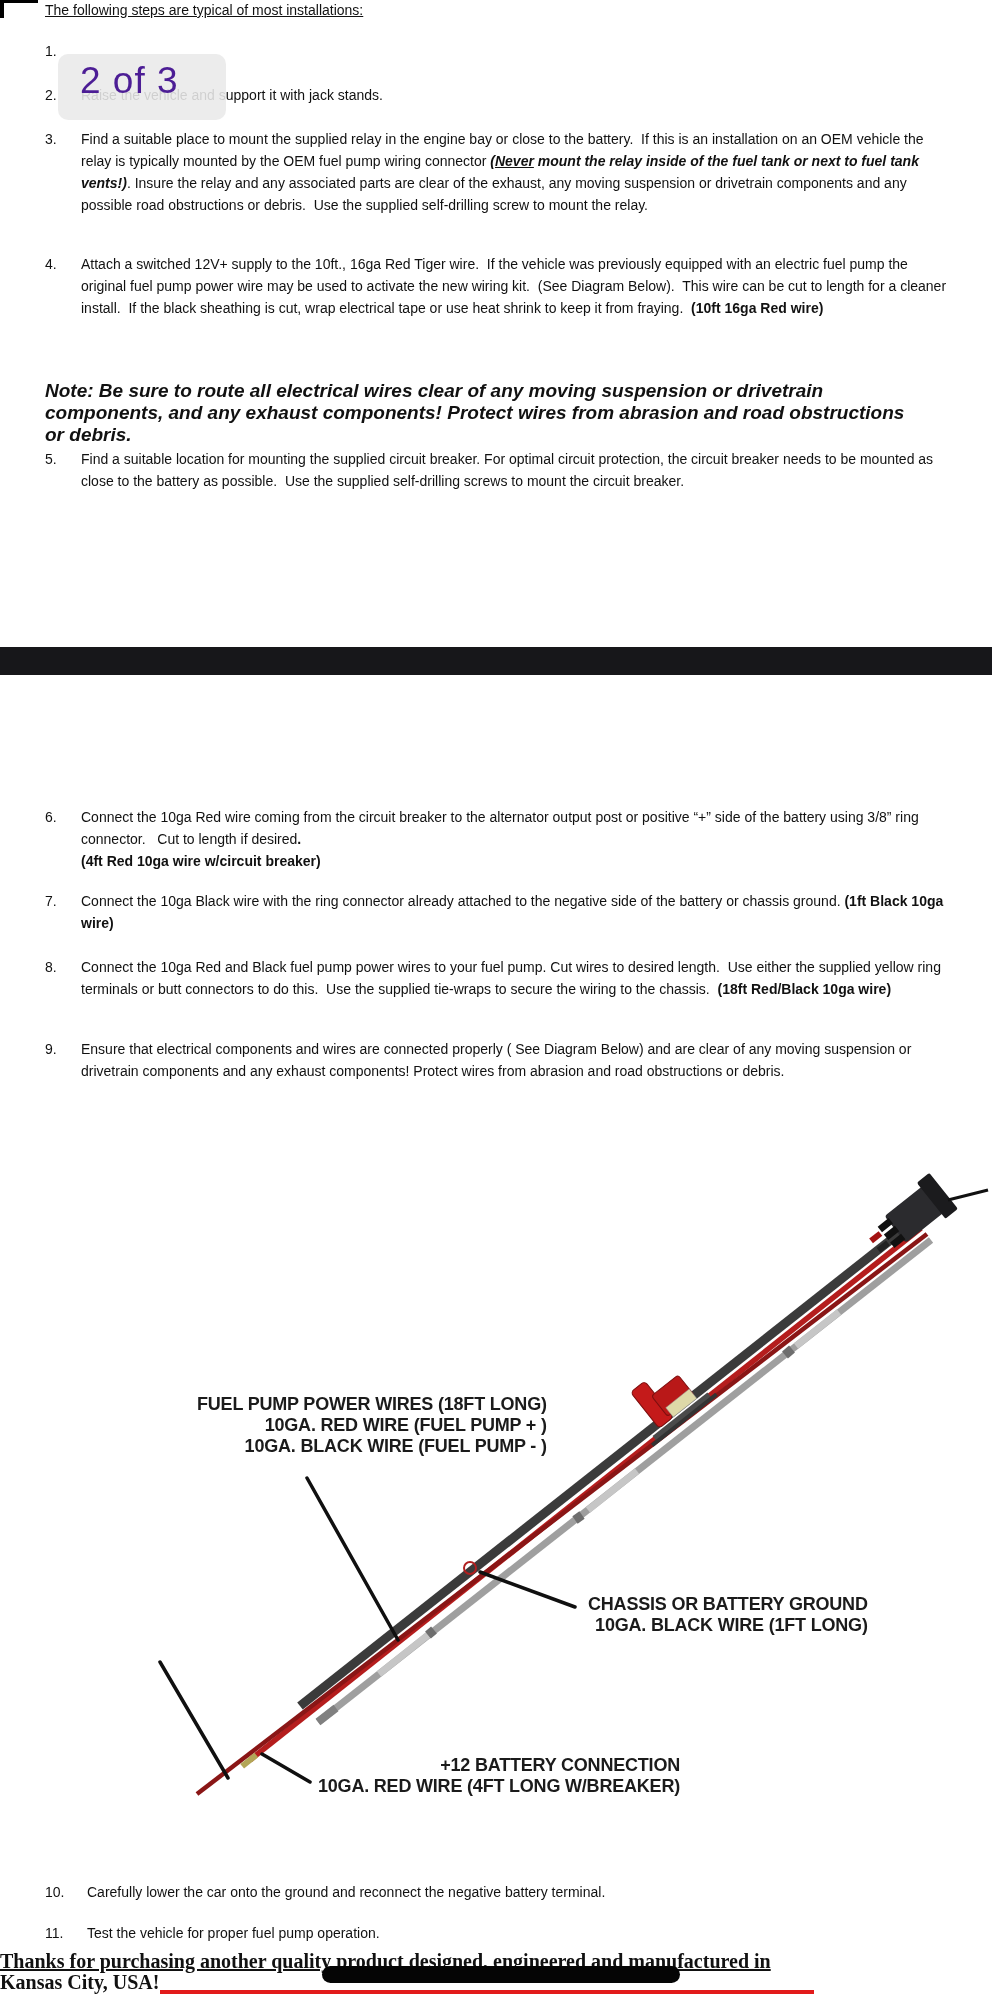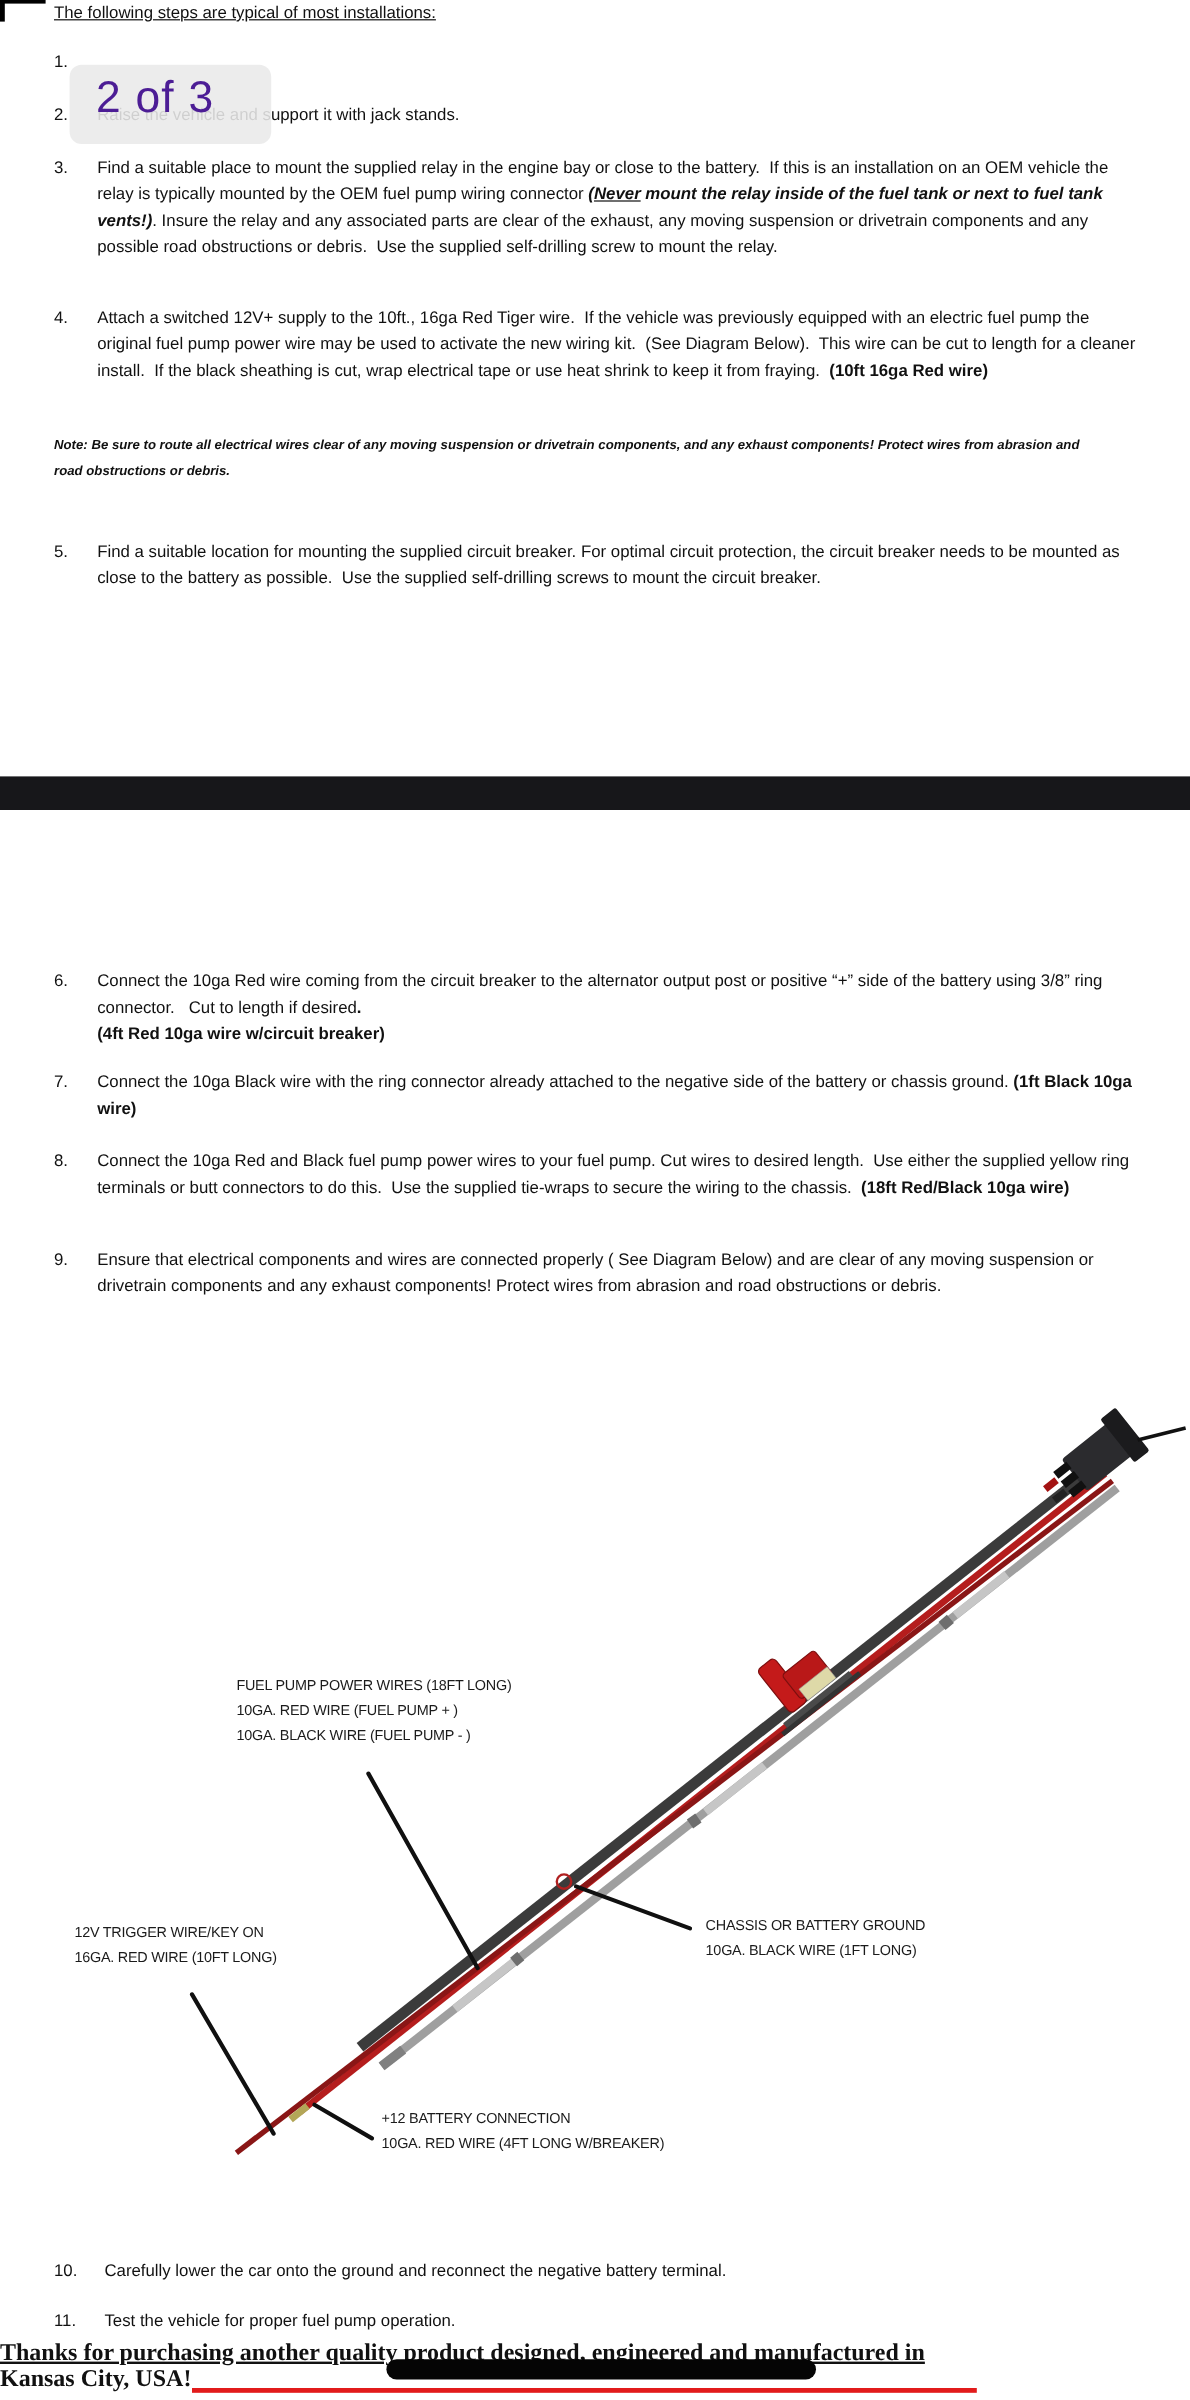--- a/index.html
+++ b/index.html
@@ -3,35 +3,35 @@
 <meta charset="utf-8">
 <style>
   html,body{margin:0;padding:0;background:#ffffff;}
   .page{position:relative;width:992px;height:2000px;background:#fff;
         font-family:"Liberation Sans",sans-serif;color:#111;overflow:hidden;}
   .heading{position:absolute;left:45px;top:2px;font-size:14px;font-weight:500;
            text-decoration:underline;white-space:nowrap;text-align:right;}
   .step{position:absolute;left:45px;width:872px;font-size:14px;line-height:22px;
         white-space:pre-wrap;}
   .step .num{position:absolute;left:0;top:0;}
-  .note{position:absolute;left:45px;top:360px;width:860px;font-size:11px;line-height:22px;
+  .note{position:absolute;left:45px;top:380px;width:860px;font-size:19px;line-height:22px;
         white-space:pre-wrap;}
   .s-b{font-weight:bold;}
   .s-bi{font-weight:bold;font-style:italic;}
   .s-biu{font-weight:bold;font-style:italic;text-decoration:underline;}
   .watermark-blob{position:absolute;left:58px;top:54px;width:168px;height:66px;
         background:rgba(233,233,233,0.88);border-radius:10px;}
   .watermark-text{position:absolute;left:80px;top:60px;font-size:37px;color:#4c1d95;
         font-weight:400;letter-spacing:1px;}
   .divider-bar{position:absolute;left:0;top:647px;width:992px;height:28px;background:#17171a;}
   .edge-mark-v{position:absolute;left:0;top:0;width:4px;height:18px;background:#000;}
   .edge-mark-h{position:absolute;left:0;top:0;width:38px;height:3px;background:#000;}
   .diagram-svg{position:absolute;left:0;top:1140px;width:992px;height:680px;}
-  .dlabel{position:absolute;font-weight:normal;font-size:12px;line-height:21px;color:#1b1b1b;
-        letter-spacing:-0.2px;white-space:nowrap;}
+  .dlabel{position:absolute;font-weight:bold;font-size:18px;line-height:21px;color:#1b1b1b;
+        letter-spacing:-0.2px;white-space:nowrap;text-align:right;}
   .footer-serif{position:absolute;left:0;width:952px;
         font-family:"Liberation Serif",serif;font-weight:bold;font-size:20px;}
   .thanks{top:1950px;text-decoration:underline;}
   .city{top:1971px;}
   .redaction-bar{position:absolute;left:322px;top:1966px;width:358px;height:17px;
         background:#050505;border-radius:9px;}
   .red-rule{position:absolute;left:160px;top:1990px;width:654px;height:4px;background:#e21b1b;}
 </style>
 </head>
 <body>
@@ -114,24 +114,20 @@
       <line x1="480" y1="432" x2="575" y2="467"></line>
       <line x1="262" y1="614" x2="310" y2="642"></line>
     </g>
   </svg>
 
   <div class="dlabel" style="left:197px;top:1394px;">
     <div>FUEL PUMP POWER WIRES (18FT LONG)</div>
     <div>10GA. RED WIRE (FUEL PUMP + )</div>
     <div>10GA. BLACK WIRE (FUEL PUMP - )</div>
   </div>
-  <div class="dlabel" style="left:62px;top:1600px;">
-    <div>12V TRIGGER WIRE/KEY ON</div>
-    <div>16GA. RED WIRE (10FT LONG)</div>
-  </div>
   <div class="dlabel" style="left:588px;top:1594px;">
     <div>CHASSIS OR BATTERY GROUND</div>
     <div>10GA. BLACK WIRE (1FT LONG)</div>
   </div>
   <div class="dlabel" style="left:318px;top:1755px;">
     <div>+12 BATTERY CONNECTION</div>
     <div>10GA. RED WIRE (4FT LONG W/BREAKER)</div>
   </div>
 
   <div class="footer-serif thanks">Thanks for purchasing another quality product designed, engineered and manufactured in</div>

